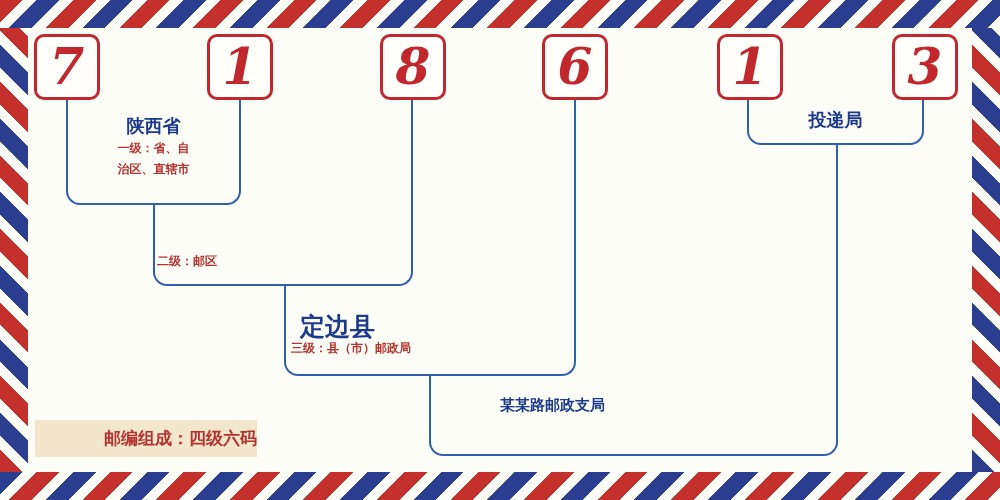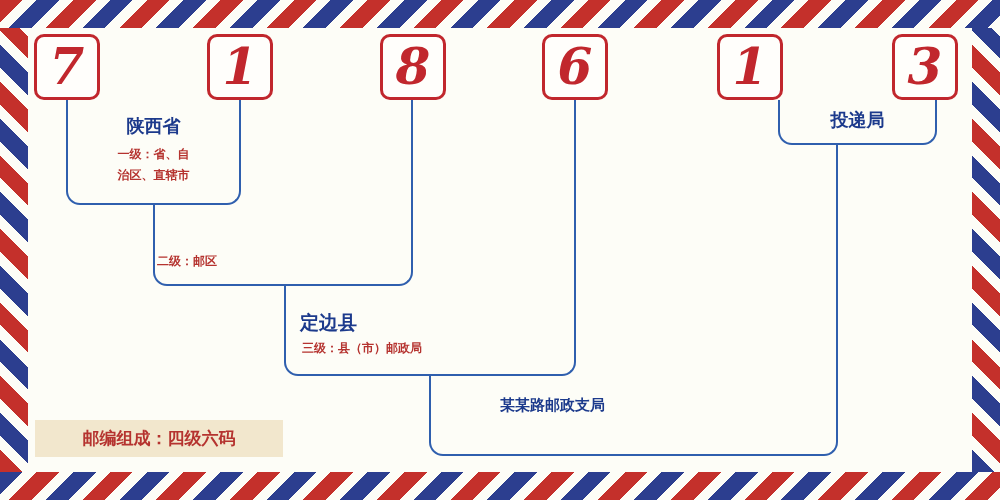--- a/index.html
+++ b/index.html
@@ -42,31 +42,31 @@
     position:absolute;box-sizing:border-box;
     border:2px solid #2f5fae;border-top:none;
     border-radius:0 0 14px 14px;
     z-index:1;
   }
   .vline{position:absolute;width:2px;background:#2f5fae;z-index:1;}
 
   
   .lbl{position:absolute;text-align:left;z-index:2;}
   .name{color:#1c3a8c;font-weight:700;font-size:18px;}
-  .name-lg{color:#1c3a8c;font-weight:700;font-size:19px;}
+  .name-lg{color:#1c3a8c;font-weight:700;font-size:25px;}
   .desc{color:#b5332f;font-size:12px;font-weight:700;}
   .bracket .inner{padding-top:14px;text-align:center;}
-  .bracket .inner .name{display:block;margin-bottom:6px;}
+  .bracket .inner .name{display:block;}
   .bracket .inner .desc{display:block;line-height:21px;}
   #bracket2 .inner{padding-top:8px;}
 
   
   .badge{
-    position:absolute;left:35px;top:420px;width:248px;height:37px;
-    background:#f2e7cd;display:flex;align-items:center;justify-content:center;
+    position:absolute;left:35px;top:420px;width:222px;height:37px;
+    background:#f2e7cd;display:flex;align-items:center;justify-content:flex-end;
     z-index:2;
   }
   .badge span{color:#b5332f;font-weight:700;font-size:17px;}
 </style>
 </head>
 <body>
 
 <div id="canvas">
 
   <div class="band band-top"></div>
@@ -101,23 +101,23 @@
     </div>
   </div>
 
   <div class="elbow" style="left:153px;top:205px;width:260px;height:81px"></div>
   <div class="vline" style="left:411px;top:100px;height:107px"></div>
   <div class="lbl desc" style="left:157px;top:253px;width:230px">二级：邮区</div>
 
   <div class="elbow" style="left:284px;top:284px;width:292px;height:92px"></div>
   <div class="vline" style="left:574px;top:100px;height:186px"></div>
   <div class="lbl name-lg" style="left:300px;top:310px;width:260px">定边县</div>
-  <div class="lbl desc" style="left:302px;top:340px;width:300px">三级：县（市）邮政局</div>
+  <div class="lbl desc" style="left:291px;top:340px;width:300px">三级：县（市）邮政局</div>
 
-  <div class="bracket" id="bracket2" style="left:778px;top:100px;width:159px;height:45px">
+  <div class="bracket" id="bracket2" style="left:747px;top:100px;width:177px;height:45px">
     <div class="inner">
       <span class="name">投递局</span>
     </div>
   </div>
 
   <div class="elbow" style="left:429px;top:374px;width:409px;height:82px"></div>
   <div class="vline" style="left:836px;top:143px;height:233px"></div>
   <div class="lbl name" style="left:500px;top:396px;width:275px;font-size:15px">某某路邮政支局</div>
 
   <div class="badge">

